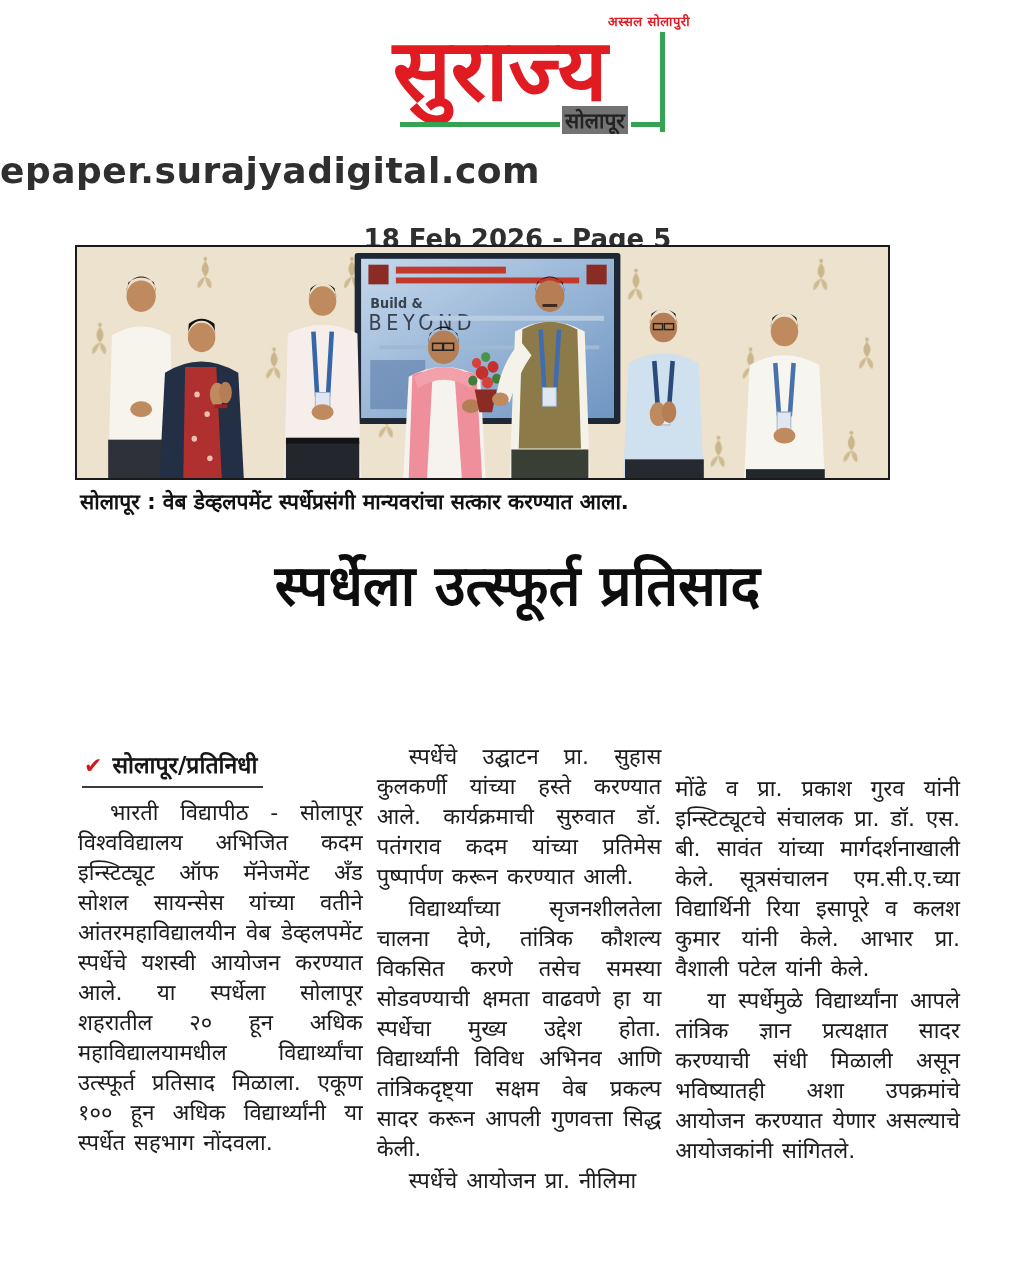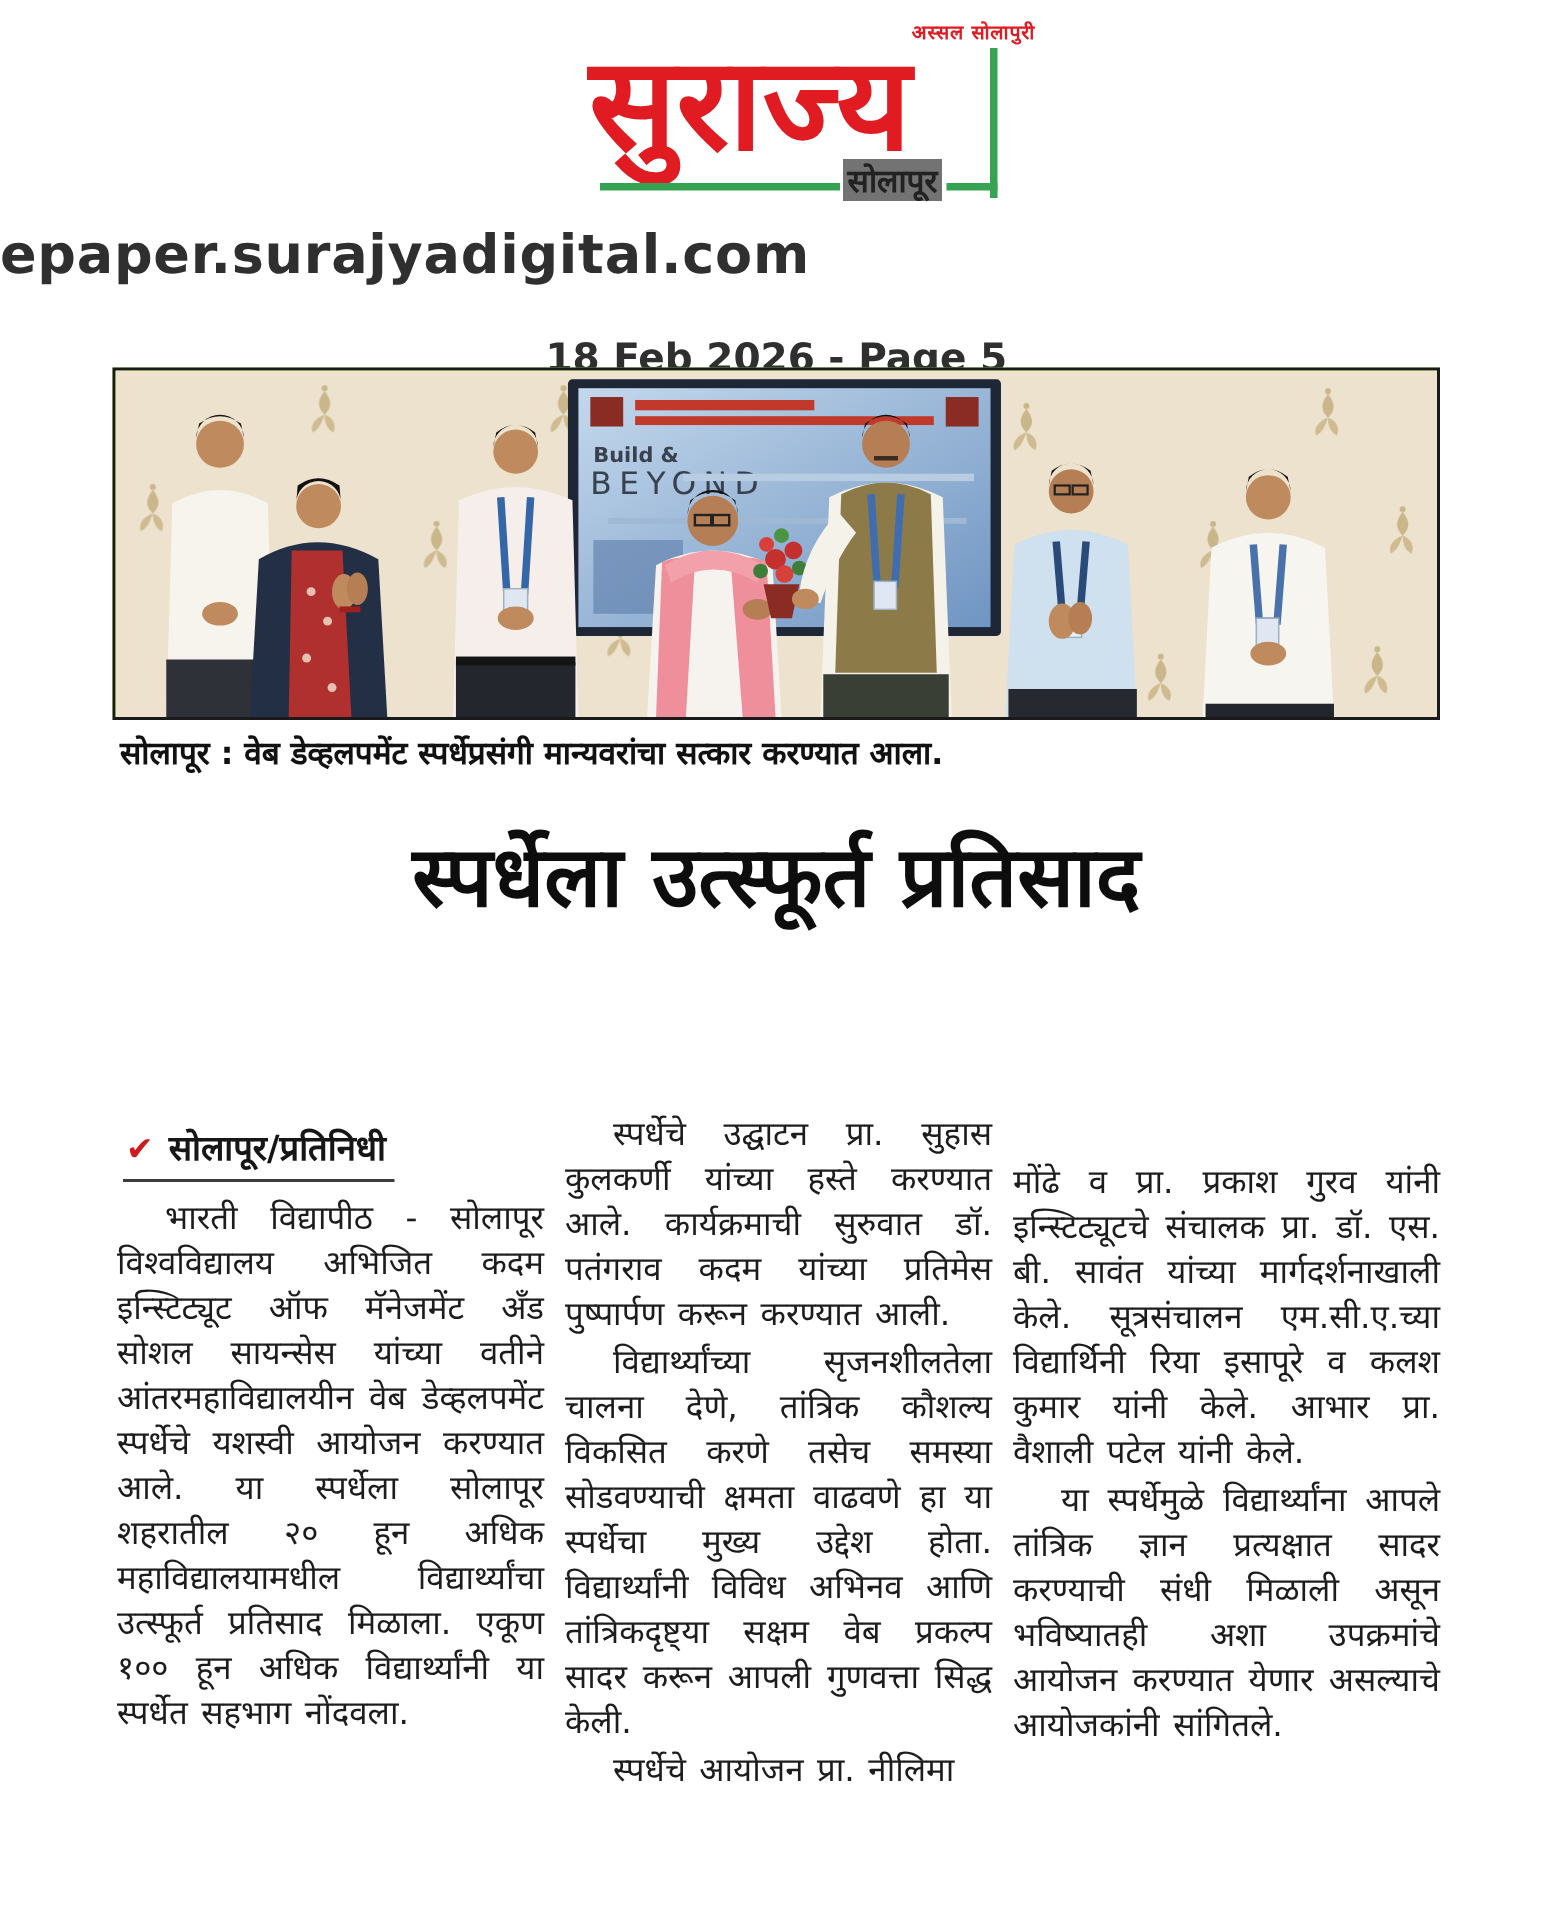--- a/index.html
+++ b/index.html
@@ -26,22 +26,22 @@
   .site-url{
     position:absolute;top:150px;left:0;width:100%;text-align:left;
     font-size:36px;font-weight:bold;color:#2f2f2f;letter-spacing:.5px;
   }
   .date-line{
     position:absolute;top:188px;left:0;width:100%;text-align:center;
     font-size:26px;font-weight:bold;color:#2f2f2f;margin-top:36px;
   }
   
   .photo-frame{
-    position:absolute;top:245px;left:75px;width:885px;height:235px;
-    border:2px solid #1a1a1a;box-sizing:border-box;background:#bef264;
+    position:absolute;top:245px;left:75px;width:815px;height:235px;
+    border:2px solid #1a1a1a;box-sizing:border-box;background:#a16207;
   }
   .photo-frame svg{display:block;width:100%;height:100%;}
   .photo-caption{
     position:absolute;top:487px;left:80px;width:880px;
     font-size:21px;font-weight:bold;color:#111;
   }
   
   .headline{
     position:absolute;top:545px;left:75px;width:885px;text-align:center;
     font-size:56px;line-height:82px;font-weight:800;color:#0d0d0d;

